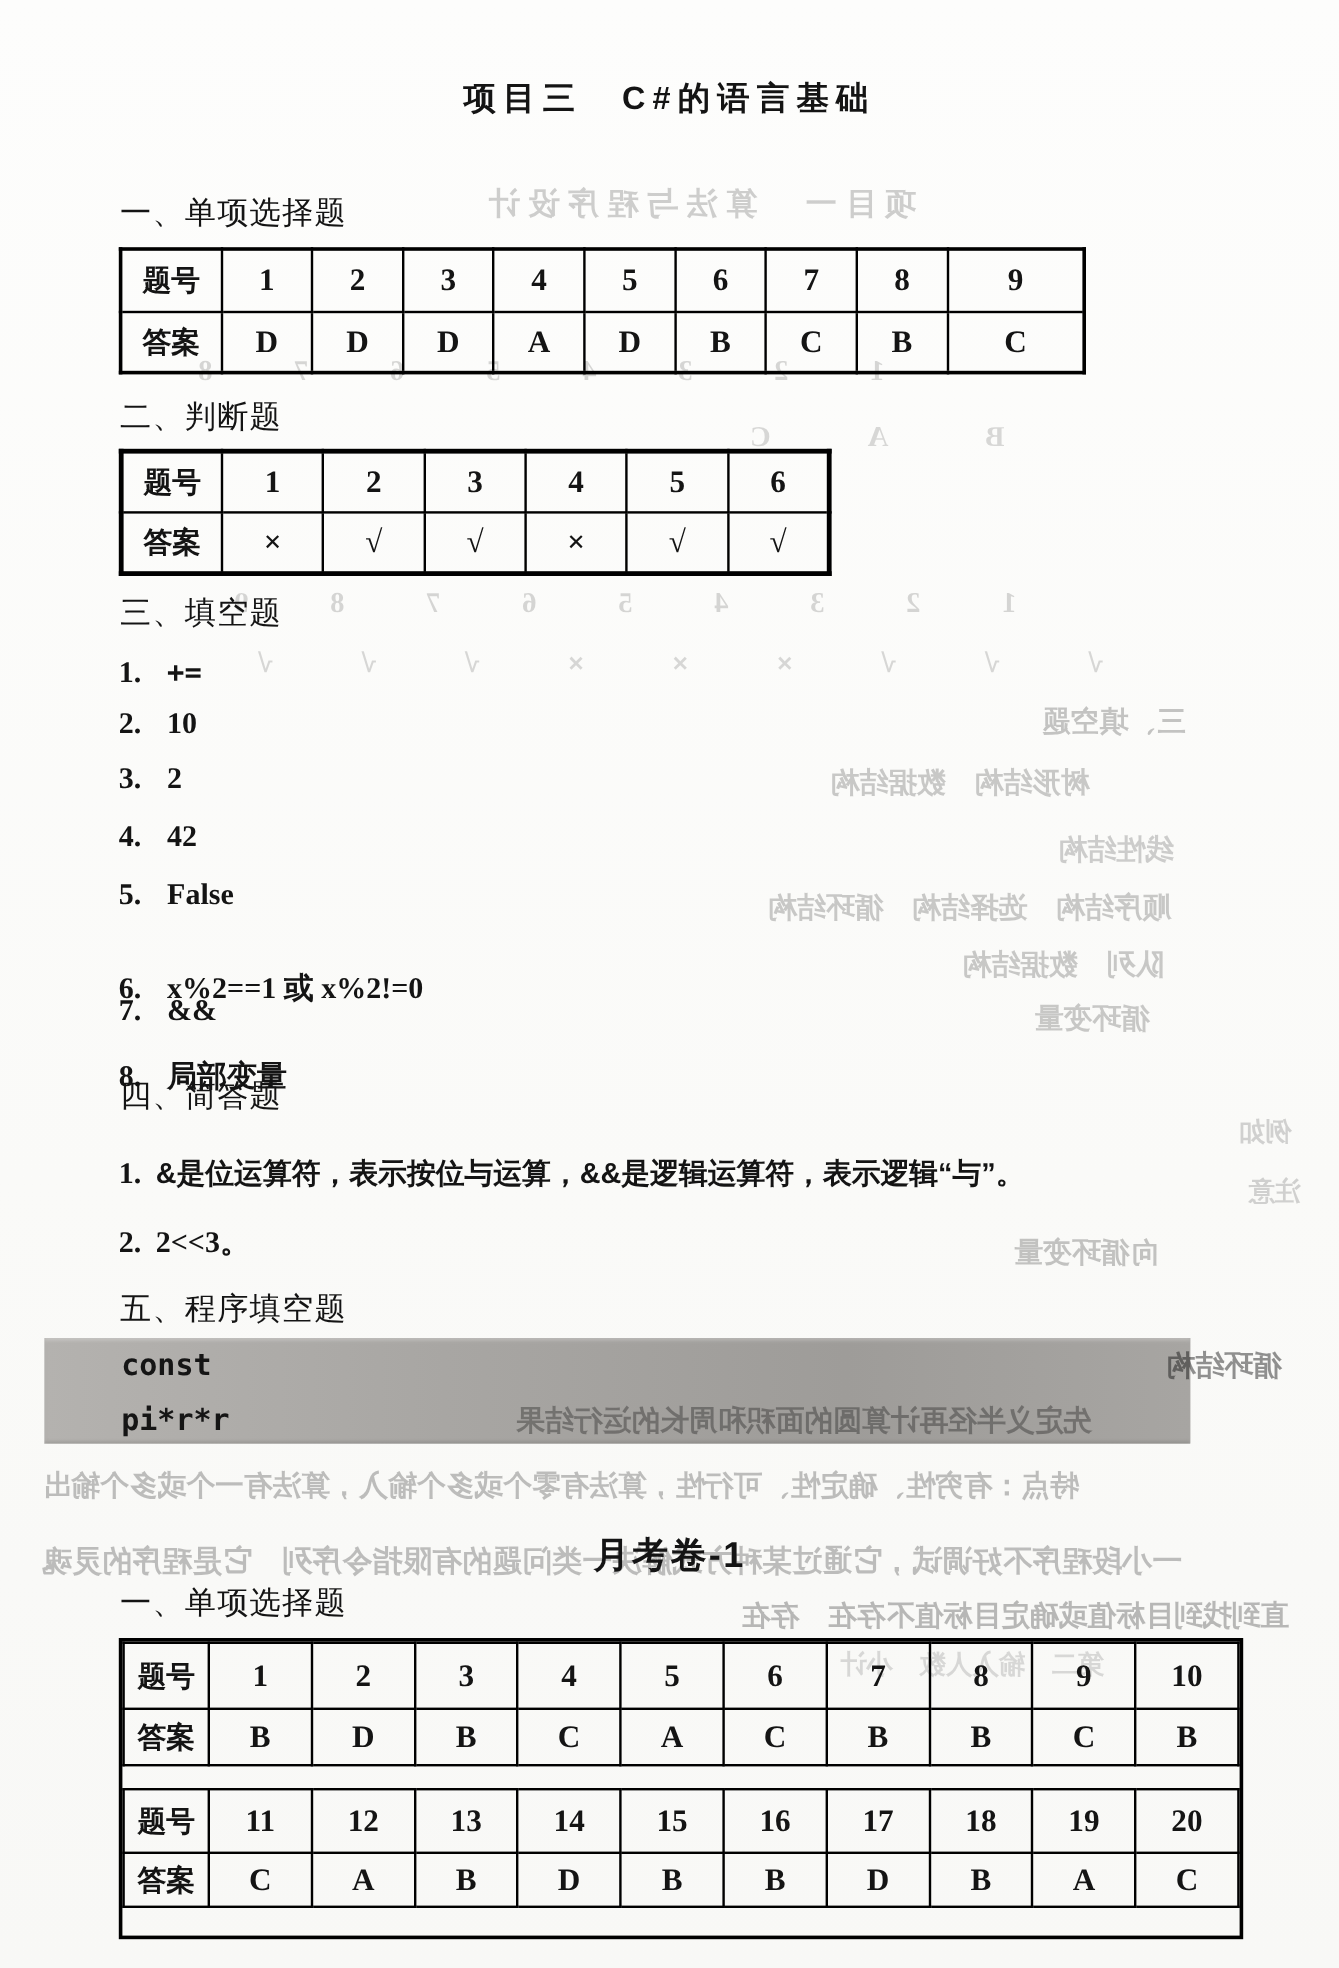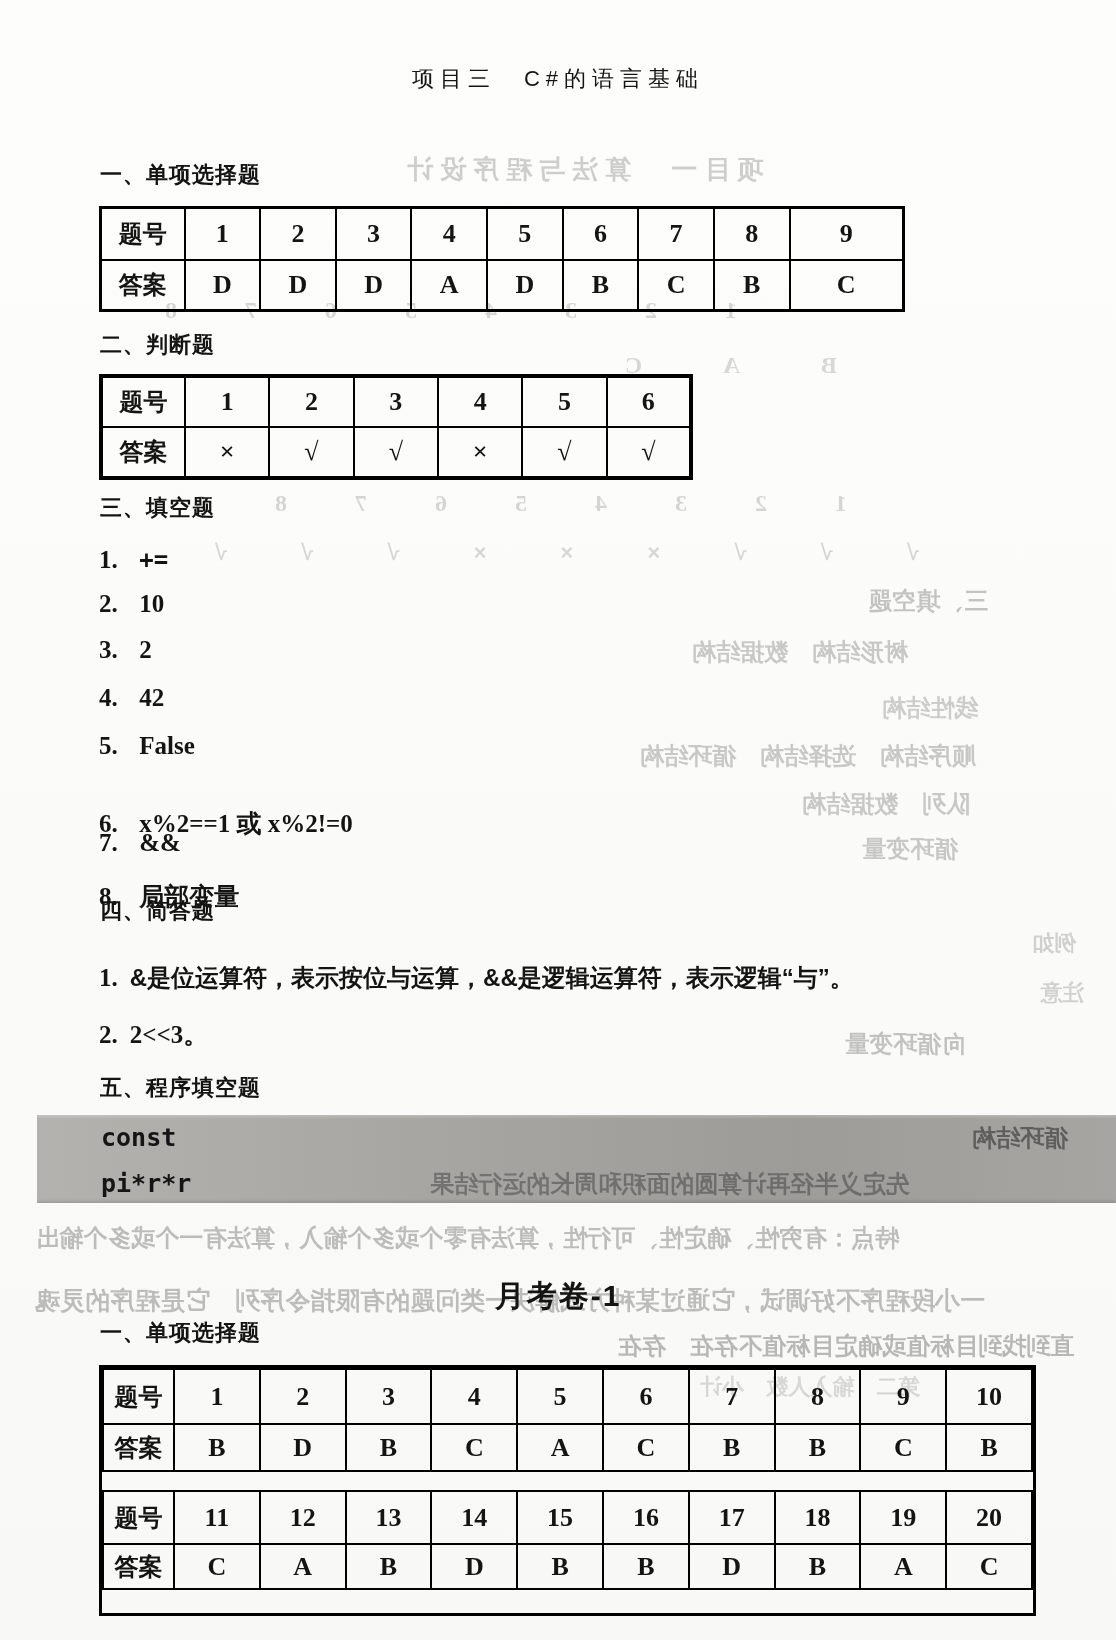--- a/index.html
+++ b/index.html
@@ -7,24 +7,24 @@
     position:relative;
     width:1116px;height:1640px;
     margin:0 auto;
     background:linear-gradient(180deg,#fdfdfc 0%,#fafaf8 60%,#f8f8f6 100%);
     overflow:hidden;
     font-family:"Liberation Sans",sans-serif;
     color:#141414;
   }
   
   .doc-title{position:absolute;top:64px;left:0;width:100%;text-align:center;
-    font-size:22px;font-weight:400;letter-spacing:6px;}
+    font-size:27px;font-weight:700;letter-spacing:6px;}
   .doc-subtitle{position:absolute;top:119px;left:0;width:100%;text-align:center;
     font-size:25px;font-weight:700;letter-spacing:2px;}
-  .sec{position:absolute;font-size:22px;font-weight:700;letter-spacing:1px;}
+  .sec{position:absolute;font-size:26px;font-weight:400;letter-spacing:1px;}
   .h-w1{top:160px;left:100px;}
   .h-w2{top:330px;left:100px;}
   .h-w3{top:493px;left:100px;}
   .h-w4{top:896px;left:100px;}
   .h-w5{top:1073px;left:100px;}
   .m-title{position:absolute;top:1276px;left:0;width:100%;text-align:center;
     font-size:30px;font-weight:700;letter-spacing:2px;}
   .h-m1{top:1318px;left:100px;}
 
   
@@ -58,21 +58,21 @@
   .cjk-ans{font-family:"Liberation Sans",sans-serif;font-weight:700;font-size:25px;}
 
   
   .sa{position:absolute;left:99px;white-space:nowrap;font-weight:600;}
   .sa .no{font-family:"Liberation Serif",serif;font-size:25px;margin-right:12px;}
   .sa .text{font-family:"Liberation Sans",sans-serif;font-size:24px;font-weight:700;}
   .sa .text.serif{font-family:"Liberation Serif",serif;font-weight:600;font-size:25px;}
   .sa1{top:962px;} .sa2{top:1018px;}
 
   
-  .band{position:absolute;top:1115px;left:37px;width:1079px;height:88px;
+  .band{position:absolute;top:1115px;left:37px;width:955px;height:88px;
     background:linear-gradient(90deg,#b4b2af 0%,#a8a6a3 35%,#9e9c99 70%,#a7a5a2 100%);
     box-shadow:inset 0 2px 3px rgba(255,255,255,.25), inset 0 -2px 3px rgba(0,0,0,.12);}
   .band .code{position:absolute;left:64px;font-family:"DejaVu Sans Mono",monospace;
     font-weight:700;font-size:25px;color:#151515;}
   .code1{top:8px;} .code2{top:54px;}
 
   
   .art{position:absolute;transform:scaleX(-1);white-space:nowrap;
     font-family:"Liberation Sans",sans-serif;font-weight:700;color:#000;
     filter:blur(0.6px);pointer-events:none;}

